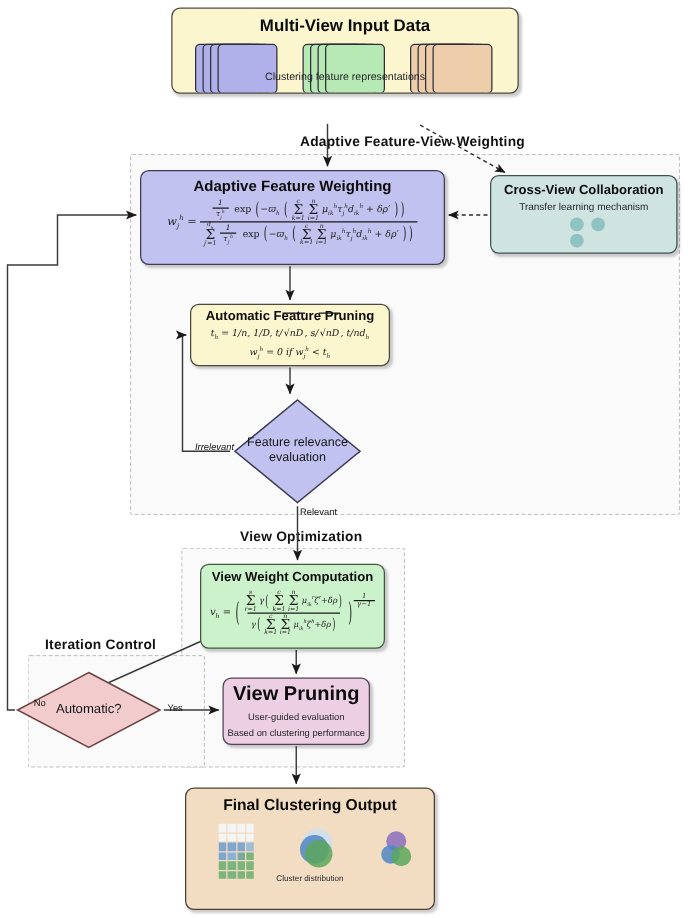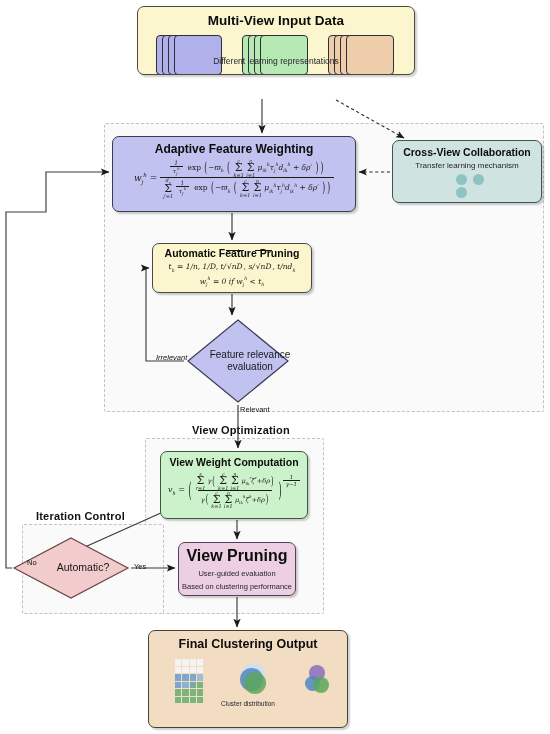--- a/index.html
+++ b/index.html
@@ -74,21 +74,21 @@
   #final-node{left:148px;top:630px;width:200px;height:98px;background:#f2dcc2;border-color:#4c4035;}
   #final-node .title{font-size:12.5px;margin-top:6px;}
   #final-node .sub{font-size:6.5px;position:absolute;left:0;bottom:20px;width:100%;}
 
   
   .diamond{position:absolute;}
   .diamond .shape{
     position:absolute;left:0;top:0;width:100%;height:100%;
   }
   .diamond .dlabel{
-    position:absolute;left:12px;top:0;width:100%;height:100%;
+    position:absolute;left:0;top:0;width:100%;height:100%;
     display:flex;align-items:center;justify-content:center;text-align:center;
     font-size:10px;line-height:1.25;color:#16161a;
   }
   #feat-diamond{left:186px;top:318px;width:104px;height:86px;}
   #conv-diamond{left:12px;top:536px;width:118px;height:64px;}
   #conv-diamond .dlabel{font-size:10.5px;}
 
   
   .elabel{position:absolute;font-size:7.5px;color:#111;white-space:nowrap;}
 
@@ -118,20 +118,21 @@
   #g-ven1{left:90px;top:32px;width:32px;height:32px;}
   #g-ven2{left:156px;top:34px;width:26px;height:30px;}
   .circ{position:absolute;border-radius:50%;opacity:.85;}
 </style>
 </head>
 <body>
 
 <div class="stage">
 
   <div class="group" id="grp-afvw" style="left:104px;top:123px;width:438px;height:287px;"></div>
+  <div class="group-title" style="left:240px;top:108px;">Adaptive Feature-View Weighting</div>
 
   <div class="group" id="grp-vopt" style="left:145px;top:438px;width:177px;height:174px;"></div>
   <div class="group-title" style="left:192px;top:424px;">View Optimization</div>
 
   <div class="group" id="grp-iter" style="left:22px;top:524px;width:140px;height:88px;"></div>
   <div class="group-title" style="left:36px;top:510px;">Iteration Control</div>
 
   <svg class="wires" viewBox="0 0 550 734">
     <defs>
       <marker id="ah" markerWidth="9" markerHeight="9" refX="7.2" refY="3.2" orient="auto">
@@ -182,21 +183,21 @@
           <i></i>
           <i></i>
         </div>
       <div class="cardstack cs-c">
           <i></i>
           <i></i>
           <i></i>
           <i></i>
         </div>
     </div>
-    <div class="sub" style="position:absolute;bottom:8px;left:0;width:100%;">Different learning representations</div>
+    <div class="sub" style="position:absolute;bottom:8px;left:0;width:100%;">Clustering feature representations</div>
   </div>
 
   <div class="node" id="afw-node">
     <div class="title">Adaptive Feature Weighting</div>
     <div class="mrow" style="margin-top:3px;font-size:9px;">
       <span><i>w</i><sub>j</sub><sup>h</sup>&nbsp;=&nbsp;</span>
       <span class="frac">
         <span class="num" style="font-size:7.5px;">
           <span class="frac" style="font-size:6px;">
               <span class="num">1</span>

